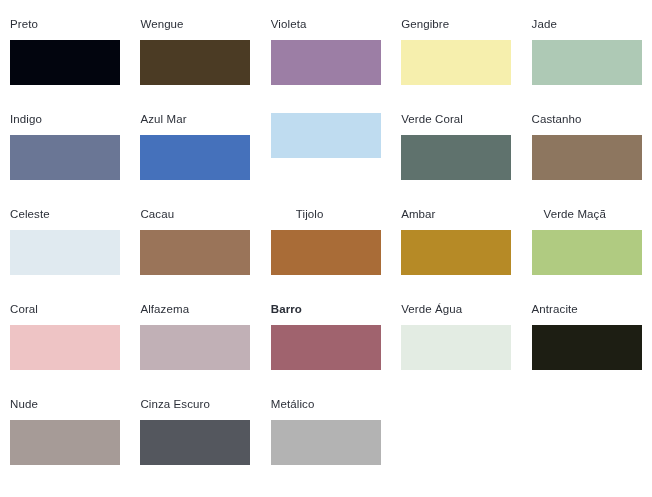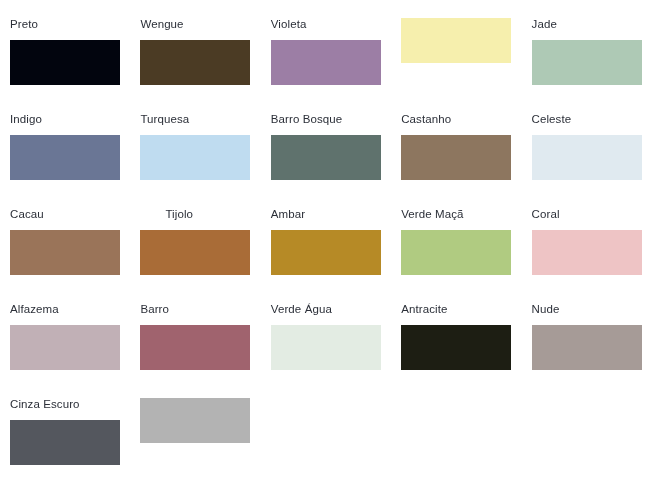--- a/index.html
+++ b/index.html
@@ -55,36 +55,40 @@
     </div>
     <div class="swatch-cell">
       <span class="swatch-label" style="color: rgb(43, 47, 56);">Wengue</span>
       <span class="swatch-chip" style="background-color: rgb(75, 59, 36);"></span>
     </div>
     <div class="swatch-cell">
       <span class="swatch-label" style="color: rgb(43, 47, 56);">Violeta</span>
       <span class="swatch-chip" style="background-color: rgb(156, 126, 165);"></span>
     </div>
     <div class="swatch-cell">
+      <span class="swatch-label" style="color: rgb(43, 47, 56);">Gengibre</span>
       <span class="swatch-chip" style="background-color: rgb(246, 239, 173);"></span>
     </div>
     <div class="swatch-cell">
       <span class="swatch-label" style="color: rgb(43, 47, 56);">Jade</span>
       <span class="swatch-chip" style="background-color: rgb(174, 201, 181);"></span>
     </div>
     <div class="swatch-cell">
       <span class="swatch-label" style="color: rgb(43, 47, 56);">Indigo</span>
       <span class="swatch-chip" style="background-color: rgb(106, 118, 149);"></span>
     </div>
     <div class="swatch-cell">
-      <span class="swatch-label" style="color: rgb(43, 47, 56);">Turquesa</span>
+      <span class="swatch-label" style="color: rgb(43, 47, 56);">Azul Mar</span>
+      <span class="swatch-chip" style="background-color: rgb(69, 113, 187);"></span>
+    </div>
+    <div class="swatch-cell">
       <span class="swatch-chip" style="background-color: rgb(191, 220, 240);"></span>
     </div>
     <div class="swatch-cell">
-      <span class="swatch-label" style="color: rgb(43, 47, 56);">Barro Bosque</span>
+      <span class="swatch-label" style="color: rgb(43, 47, 56);">Verde Coral</span>
       <span class="swatch-chip" style="background-color: rgb(95, 114, 109);"></span>
     </div>
     <div class="swatch-cell">
       <span class="swatch-label" style="color: rgb(43, 47, 56);">Castanho</span>
       <span class="swatch-chip" style="background-color: rgb(141, 118, 95);"></span>
     </div>
     <div class="swatch-cell">
       <span class="swatch-label" style="color: rgb(43, 47, 56);">Celeste</span>
       <span class="swatch-chip" style="background-color: rgb(224, 234, 240);"></span>
     </div>
@@ -94,47 +98,48 @@
     </div>
     <div class="swatch-cell">
       <span class="swatch-label" style="color: rgb(43, 47, 56); margin-left: 25px;">Tijolo</span>
       <span class="swatch-chip" style="background-color: rgb(169, 108, 55);"></span>
     </div>
     <div class="swatch-cell">
       <span class="swatch-label" style="color: rgb(43, 47, 56);">Ambar</span>
       <span class="swatch-chip" style="background-color: rgb(182, 138, 38);"></span>
     </div>
     <div class="swatch-cell">
-      <span class="swatch-label" style="color: rgb(43, 47, 56);">Verde Maçã</span>
+      <span class="swatch-label" style="color: rgb(43, 47, 56); margin-left: 12px;">Verde Maçã</span>
       <span class="swatch-chip" style="background-color: rgb(176, 203, 129);"></span>
     </div>
     <div class="swatch-cell">
       <span class="swatch-label" style="color: rgb(43, 47, 56);">Coral</span>
       <span class="swatch-chip" style="background-color: rgb(238, 196, 197);"></span>
     </div>
     <div class="swatch-cell">
       <span class="swatch-label" style="color: rgb(43, 47, 56);">Alfazema</span>
       <span class="swatch-chip" style="background-color: rgb(193, 176, 182);"></span>
     </div>
     <div class="swatch-cell">
-      <span class="swatch-label" style="color: rgb(43, 47, 56);">Barro</span>
+      <span class="swatch-label" style="color: rgb(43, 47, 56); font-weight: bold;">Barro</span>
       <span class="swatch-chip" style="background-color: rgb(160, 99, 110);"></span>
     </div>
     <div class="swatch-cell">
       <span class="swatch-label" style="color: rgb(43, 47, 56);">Verde Água</span>
       <span class="swatch-chip" style="background-color: rgb(227, 236, 227);"></span>
     </div>
     <div class="swatch-cell">
       <span class="swatch-label" style="color: rgb(43, 47, 56);">Antracite</span>
       <span class="swatch-chip" style="background-color: rgb(29, 30, 19);"></span>
     </div>
     <div class="swatch-cell">
       <span class="swatch-label" style="color: rgb(43, 47, 56);">Nude</span>
       <span class="swatch-chip" style="background-color: rgb(166, 155, 151);"></span>
     </div>
     <div class="swatch-cell">
       <span class="swatch-label" style="color: rgb(43, 47, 56);">Cinza Escuro</span>
       <span class="swatch-chip" style="background-color: rgb(84, 87, 94);"></span>
     </div>
     <div class="swatch-cell">
+      <span class="swatch-label" style="color: rgb(43, 47, 56);">Metálico</span>
       <span class="swatch-chip" style="background-color: rgb(179, 179, 179);"></span>
     </div>
   </main>
 
 </body></html>

